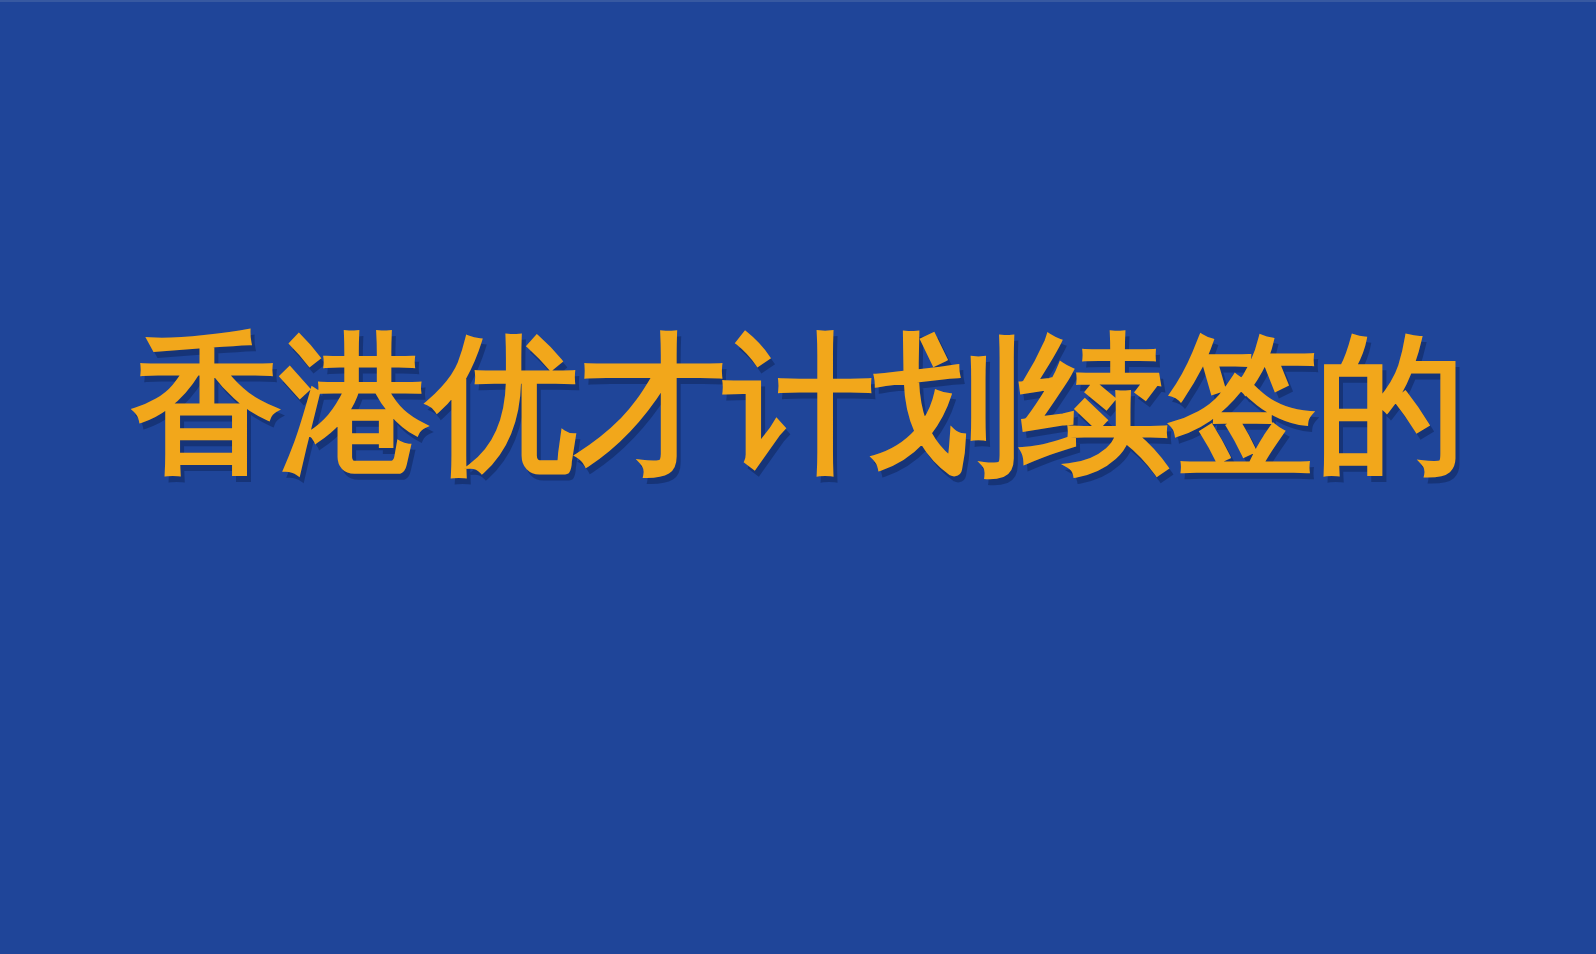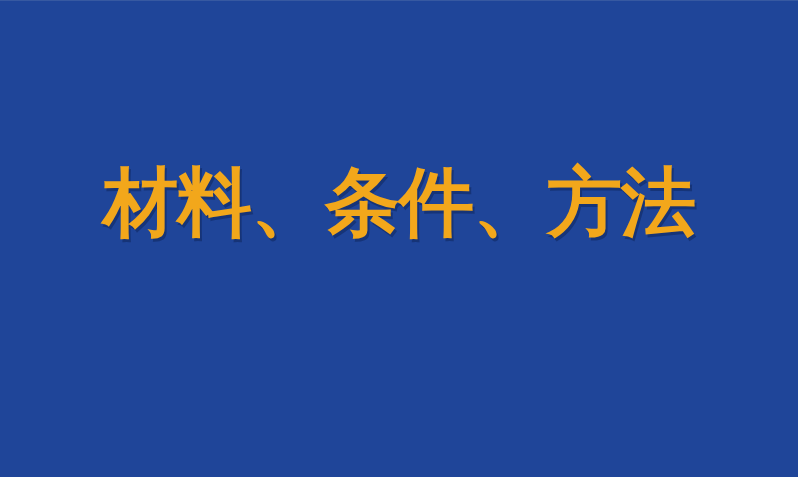--- a/index.html
+++ b/index.html
@@ -73,17 +73,17 @@
 </style>
 </head>
 <body>
 
 <div id="banner">
 
   <div id="top-edge-line"></div>
 
   <div id="title-block">
 
+    <div class="title-line" id="title-line-1">香港优才计划续签的</div>
 
-    <div class="title-line" id="title-line-2">材料、条件、方法</div>
 
   </div>
 </div>
 
 </body></html>

